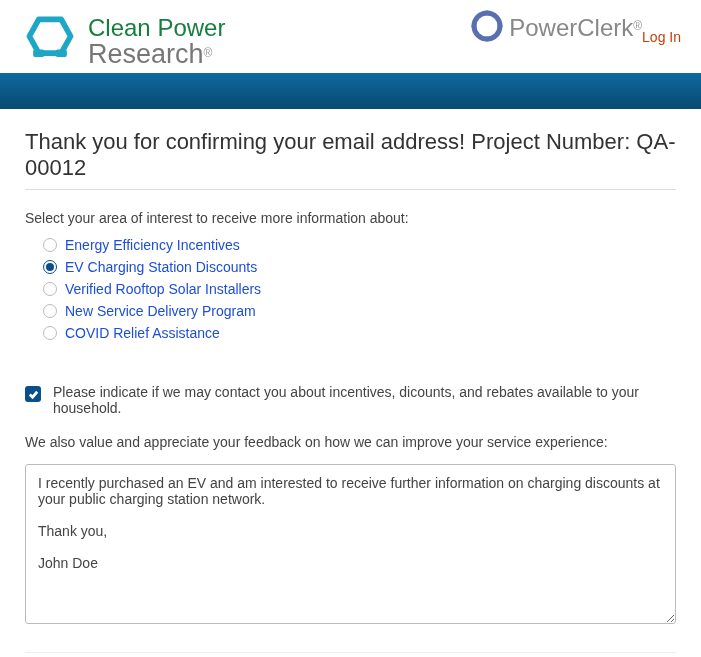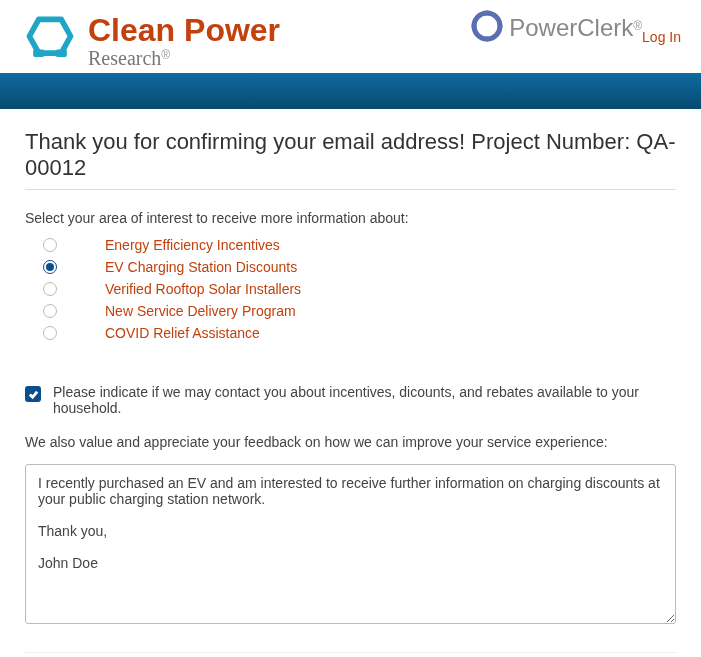--- a/index.html
+++ b/index.html
@@ -23,29 +23,28 @@
       gap: 8px;
     }
     .cpr-icon {
       width: 60px;
       height: 60px;
     }
     .cpr-text {
       line-height: 1.05;
     }
     .cpr-text .line1 {
-      font-size: 32px;
-      font-weight: 700;
-      color: #c2410c;
+      font-size: 24px;
+      font-weight: 400;
+      color: #15803d;
     }
     .cpr-text .line2 {
-      font-size: 20px;
+      font-size: 27px;
       font-weight: 400;
       color: #777;
-      font-family: Liberation Serif, serif;
     }
     .logo-right {
       display: flex;
       flex-direction: row;
       align-items: flex-end;
     }
     .pc-row {
       display: flex;
       align-items: center;
       gap: 6px;
@@ -106,22 +105,21 @@
       border-color: #0a4e8c;
     }
     .radio-dot.selected::after {
       content: "";
       width: 8px;
       height: 8px;
       background: #0a4e8c;
       border-radius: 50%;
     }
     .radio-label {
-      color: #c2410c;
-      margin-left: 40px;
+      color: #1d4ed8;
     }
     .checkbox-row {
       display: flex;
       align-items: flex-start;
       gap: 12px;
       margin-top: 40px;
       margin-bottom: 18px;
     }
     .checkbox-box {
       width: 16px;

